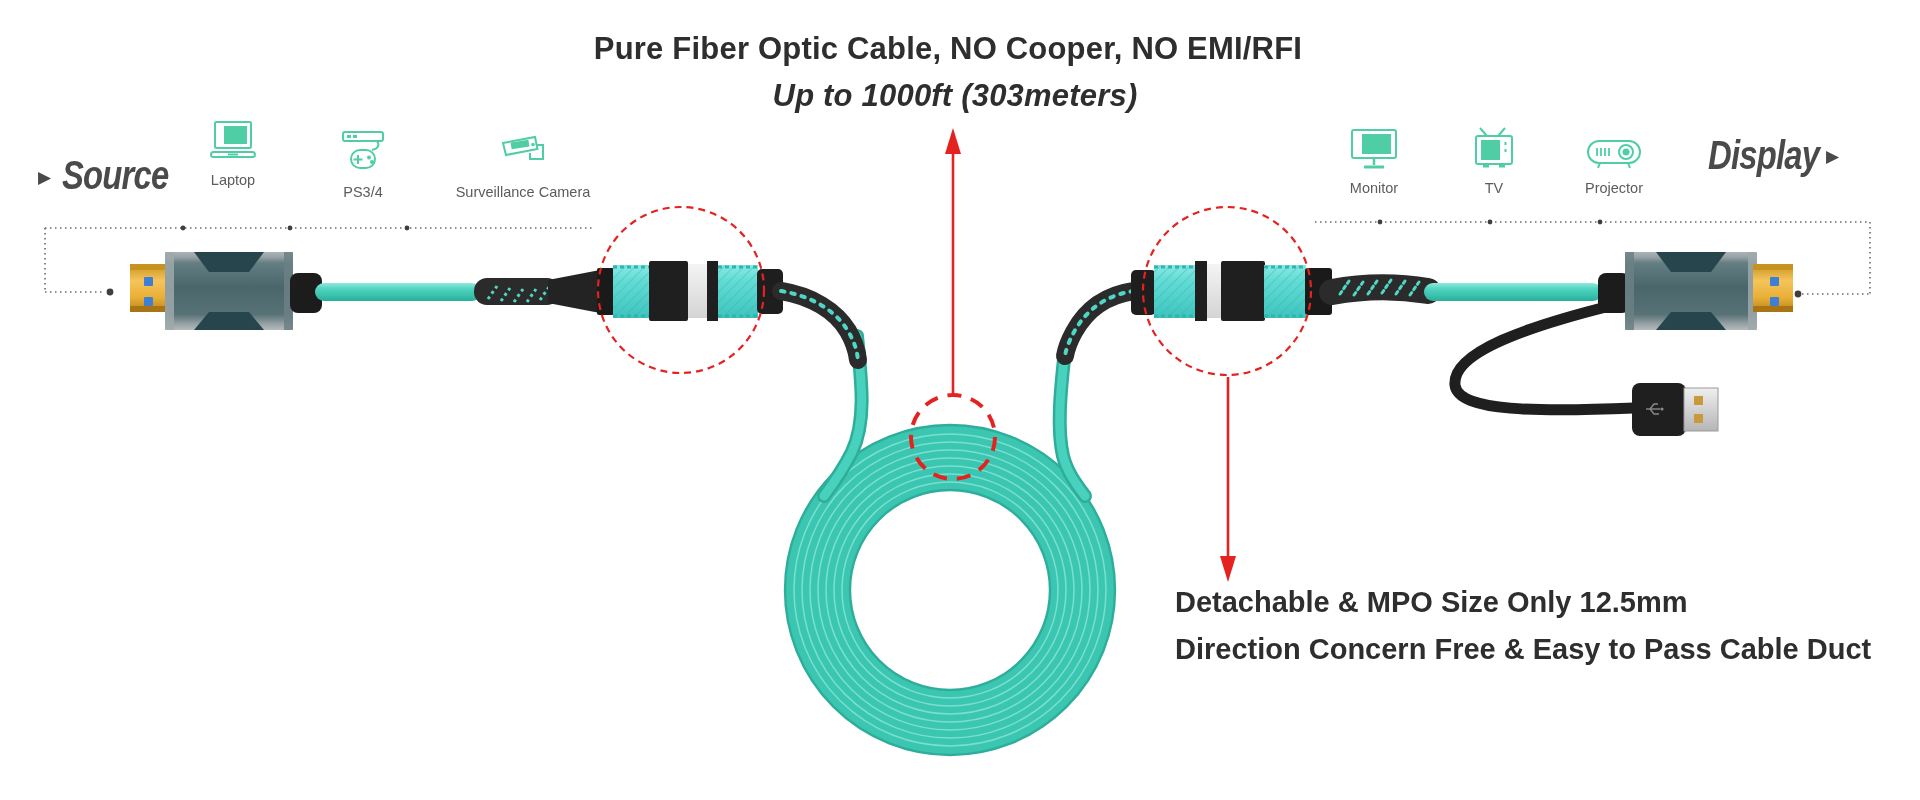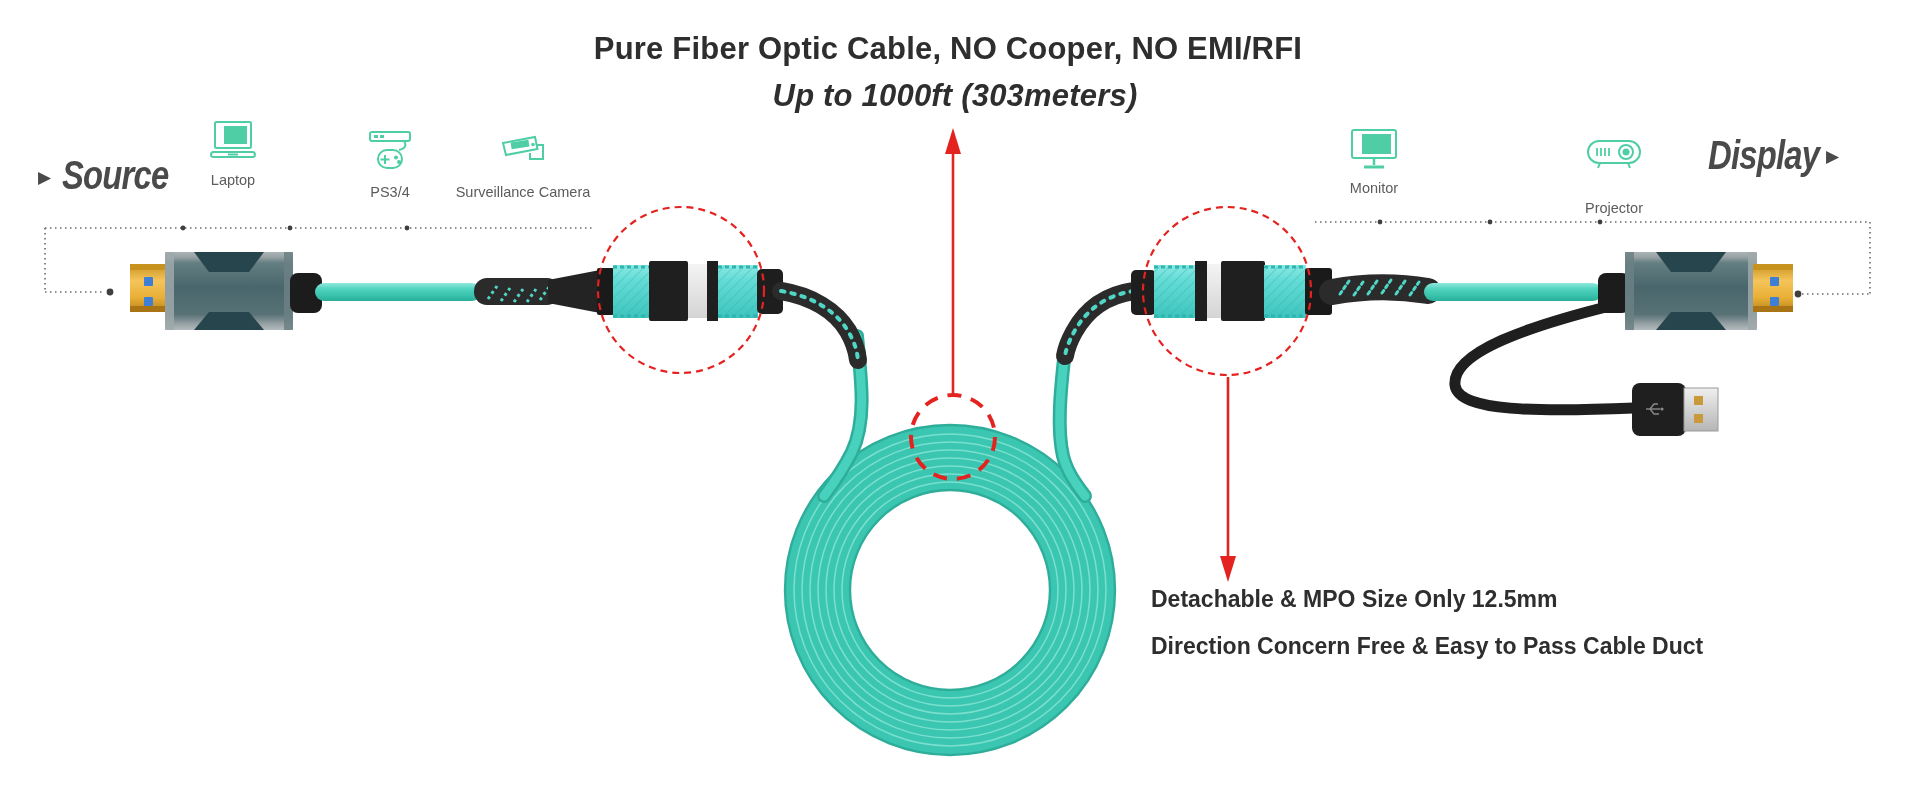--- a/index.html
+++ b/index.html
@@ -15,21 +15,21 @@
          letter-spacing:-1px;}
   .brand-source{left:62px;top:155px;}
   .brand-display{left:1708px;top:135px;}
   .tri{position:absolute;font-size:17px;line-height:1;color:var(--brand-gray);font-style:normal;}
   .tri-left{left:38px;top:169px;}
   .tri-right{left:1826px;top:148px;}
   .device{position:absolute;transform:translateX(-50%);display:flex;flex-direction:column;
           align-items:center;width:170px;}
   .device .icon-box{height:54px;display:flex;align-items:flex-end;justify-content:center;}
   .device .dlabel{margin-top:9px;font-size:14.5px;color:var(--text-gray);white-space:nowrap;line-height:1;}
-  .note{position:absolute;left:1151px;font-weight:bold;font-size:23px;line-height:1;
+  .note{position:absolute;left:1175px;font-weight:bold;font-size:29px;line-height:1;
         color:var(--text-dark);white-space:nowrap;}
   .n1{top:588px;}
   .n2{top:635px;}
 </style>
 </head>
 <body>
 
 <div class="stage">
 
   <svg class="art" viewBox="0 0 1920 800">
@@ -254,21 +254,21 @@
       <svg width="48" height="44" viewBox="0 0 48 44" fill="none">
         <rect x="6" y="2" width="36" height="26" rx="1.5" stroke="var(--icon-teal)" stroke-width="2"></rect>
         <rect x="15" y="6" width="23" height="18" fill="var(--icon-teal)"></rect>
         <rect x="2" y="32" width="44" height="5" rx="2.5" stroke="var(--icon-teal)" stroke-width="2"></rect>
         <rect x="19" y="33.5" width="10" height="2" fill="var(--icon-teal)"></rect>
       </svg>
     </div>
     <div class="dlabel">Laptop</div>
   </div>
 
-  <div class="device" style="left:390px;top:122px;">
+  <div class="device" style="left:363px;top:122px;">
     <div class="icon-box">
       <svg width="48" height="46" viewBox="0 0 48 46" fill="none">
         <rect x="4" y="2" width="40" height="9" rx="2" stroke="var(--icon-teal)" stroke-width="2"></rect>
         <rect x="8" y="5" width="4" height="3" fill="var(--icon-teal)"></rect>
         <rect x="14" y="5" width="4" height="3" fill="var(--icon-teal)"></rect>
         <path d="M38,11 c3,4 1,8 -5,9" stroke="var(--icon-teal)" stroke-width="2"></path>
         <rect x="12" y="20" width="24" height="18" rx="9" stroke="var(--icon-teal)" stroke-width="2"></rect>
         <path d="M19,25 v9 M14.5,29.5 h9" stroke="var(--icon-teal)" stroke-width="2"></path>
         <circle cx="30" cy="27.5" r="2" fill="var(--icon-teal)"></circle>
         <circle cx="33" cy="32" r="2" fill="var(--icon-teal)"></circle>
@@ -294,22 +294,35 @@
       <svg width="48" height="42" viewBox="0 0 48 42" fill="none">
         <path d="M4,9 L36,3 L38.5,15 L7,21 Z" stroke="var(--icon-teal)" stroke-width="2"></path>
         <rect x="12" y="7" width="18" height="7" fill="var(--icon-teal)" transform="rotate(-9 21 10.5)"></rect>
         <circle cx="34" cy="10.5" r="1.8" fill="var(--icon-teal)"></circle>
         <path d="M38,11 h6 v14 h-13 v-6" stroke="var(--icon-teal)" stroke-width="2"></path>
       </svg>
     </div>
     <div class="dlabel">Surveillance Camera</div>
   </div>
 
-
-  <div class="device" style="left:1614px;top:118px;gap:20px;">
+  <div class="device" style="left:1494px;top:118px;">
+    <div class="icon-box">
+      <svg width="48" height="46" viewBox="0 0 48 46" fill="none">
+        <path d="M17,10 L10,2 M28,10 L35,2" stroke="var(--icon-teal)" stroke-width="2"></path>
+        <rect x="6" y="10" width="36" height="28" rx="2" stroke="var(--icon-teal)" stroke-width="2"></rect>
+        <rect x="11" y="14" width="19" height="20" fill="var(--icon-teal)"></rect>
+        <path d="M35.5,16 v3 M35.5,23 v3" stroke="var(--icon-teal)" stroke-width="2"></path>
+        <rect x="13" y="38" width="6" height="3.5" fill="var(--icon-teal)"></rect>
+        <rect x="29" y="38" width="6" height="3.5" fill="var(--icon-teal)"></rect>
+      </svg>
+    </div>
+    <div class="dlabel">TV</div>
+  </div>
+
+  <div class="device" style="left:1614px;top:118px;">
     <div class="icon-box">
       <svg width="54" height="38" viewBox="0 0 54 38" fill="none">
         <rect x="1" y="7" width="52" height="22" rx="11" stroke="var(--icon-teal)" stroke-width="2"></rect>
         <path d="M10,14 v8 M14,14 v8 M18,14 v8 M22,14 v8" stroke="var(--icon-teal)" stroke-width="1.8"></path>
         <circle cx="39" cy="18" r="7" stroke="var(--icon-teal)" stroke-width="2"></circle>
         <circle cx="39" cy="18" r="3.5" fill="var(--icon-teal)"></circle>
         <path d="M13,29 l-2,5 M41,29 l2,5" stroke="var(--icon-teal)" stroke-width="2"></path>
       </svg>
     </div>
     <div class="dlabel">Projector</div>

